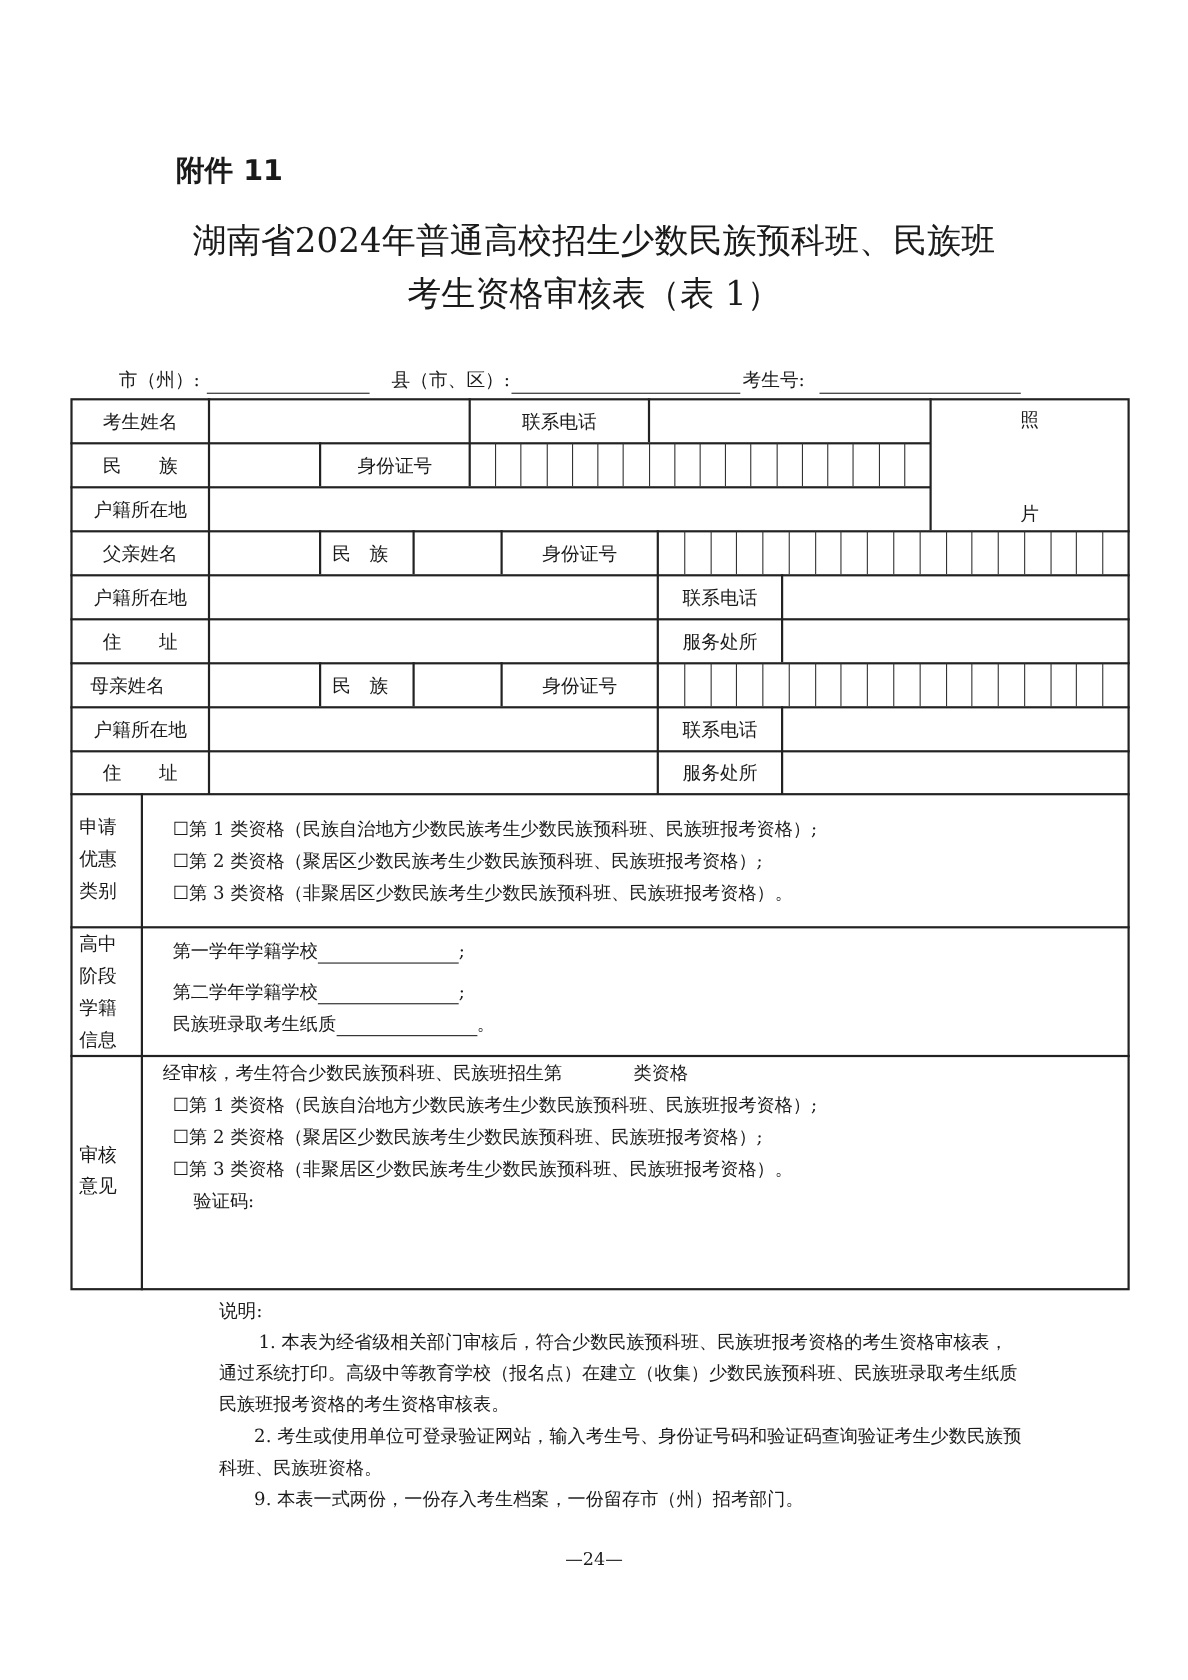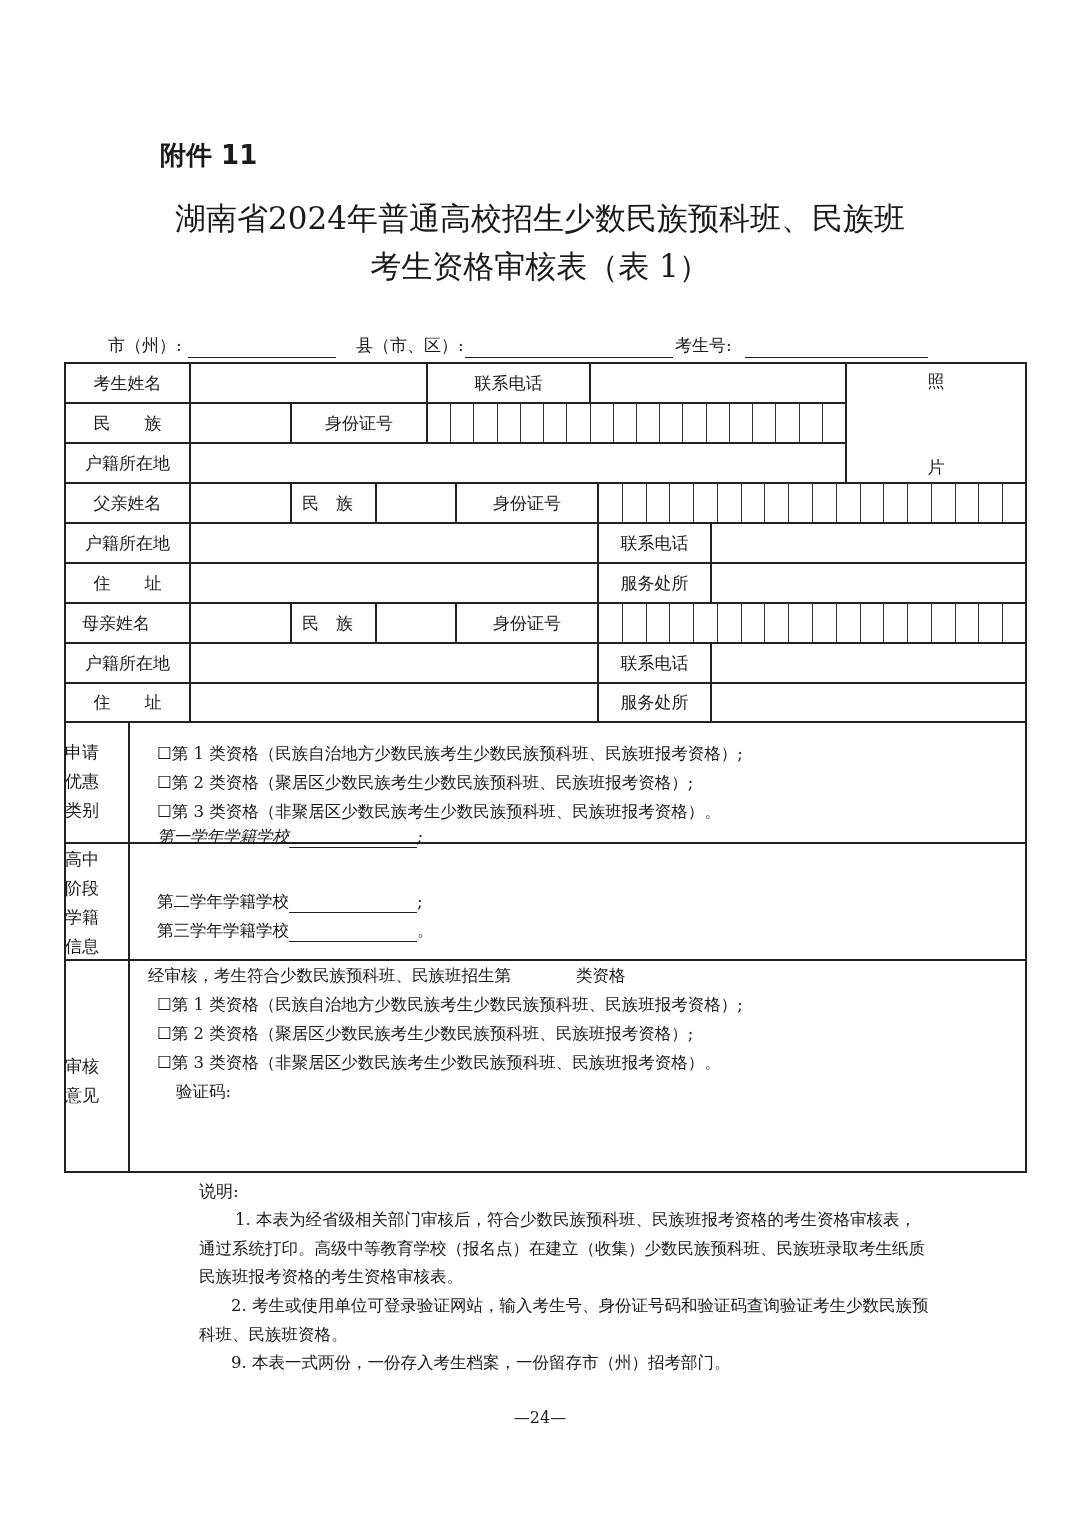--- a/index.html
+++ b/index.html
@@ -10,21 +10,21 @@
   .title { left:0; width:1080px; text-align:center; font-size:31px; }
   .t1 { top:198px; } .t2 { top:246px; }
   .metaline { top:334px; font-size:17px; }
   .uline { border-bottom:1.5px solid #222; display:inline-block; height:20px; vertical-align:bottom; }
   .frame { border:2px solid #222; box-sizing:border-box; }
   .hl { position:absolute; height:0; border-top:2px solid #222; }
   .vl { position:absolute; width:0; border-left:2px solid #222; }
   .vt { position:absolute; width:0; border-left:1px solid #333; }
   .lbl { position:absolute; font-size:17px; text-align:center; display:flex; align-items:center; justify-content:center; }
   .body-txt { position:absolute; font-size:16.5px; white-space:nowrap; }
-  .vlabel { position:absolute; font-size:17px; line-height:29px; width:48px; }
+  .vlabel { position:absolute; font-size:17px; line-height:29px; text-align:center; width:48px; }
   .note { position:absolute; font-size:16.5px; white-space:nowrap;margin-left:39px; }
   .pagenum { top:1408px; left:0; width:1080px; text-align:center; font-size:16px; }
 </style>
 </head>
 <body>
 
 <div class="abs attach">附件 11</div>
 <div class="abs title t1">湖南省2024年普通高校招生少数民族预科班、民族班</div>
 <div class="abs title t2">考生资格审核表（表 1）</div>
 
@@ -188,31 +188,31 @@
 <div class="body-txt" style="left:157px; top:801px;">
   <span>☐</span><span>第 3 类资格（非聚居区少数民族考生少数民族预科班、民族班报考资格）。</span>
 </div>
 
 <div class="vlabel" style="left:65px; top:845px;">
   <div>高中</div>
   <div>阶段</div>
   <div>学籍</div>
   <div>信息</div>
 </div>
-<div class="body-txt" style="left:157px; top:826px;font-style:italic;">
+<div class="body-txt" style="left:157px; top:854px;">
   <span>第一学年学籍学校</span><span class="uline" style="width:128px; height:18px;"></span><span>;</span>
 </div>
 <div class="body-txt" style="left:157px; top:891px;">
   <span>第二学年学籍学校</span><span class="uline" style="width:128px; height:18px;"></span><span>;</span>
 </div>
 <div class="body-txt" style="left:157px; top:920px;">
-  <span>第三学年学籍学校</span><span class="uline" style="width:128px; height:18px;"></span><span>。</span>
-</div>
-
-<div class="vlabel" style="left:65px; top:1036px;margin-top:16px;">
+  <span>民族班录取考生纸质</span><span class="uline" style="width:128px; height:18px;"></span><span>。</span>
+</div>
+
+<div class="vlabel" style="left:65px; top:1036px;">
   <div>审核</div>
   <div>意见</div>
 </div>
 <div class="body-txt" style="left:148px; top:965px;">
   <span>经审核，考生符合少数民族预科班、民族班招生第</span><span style="display:inline-block; width:65px;"></span><span>类资格</span>
 </div>
 <div class="body-txt" style="left:157px; top:994px;">
   <span>☐</span><span>第 1 类资格（民族自治地方少数民族考生少数民族预科班、民族班报考资格）;</span>
 </div>
 <div class="body-txt" style="left:157px; top:1023px;">

